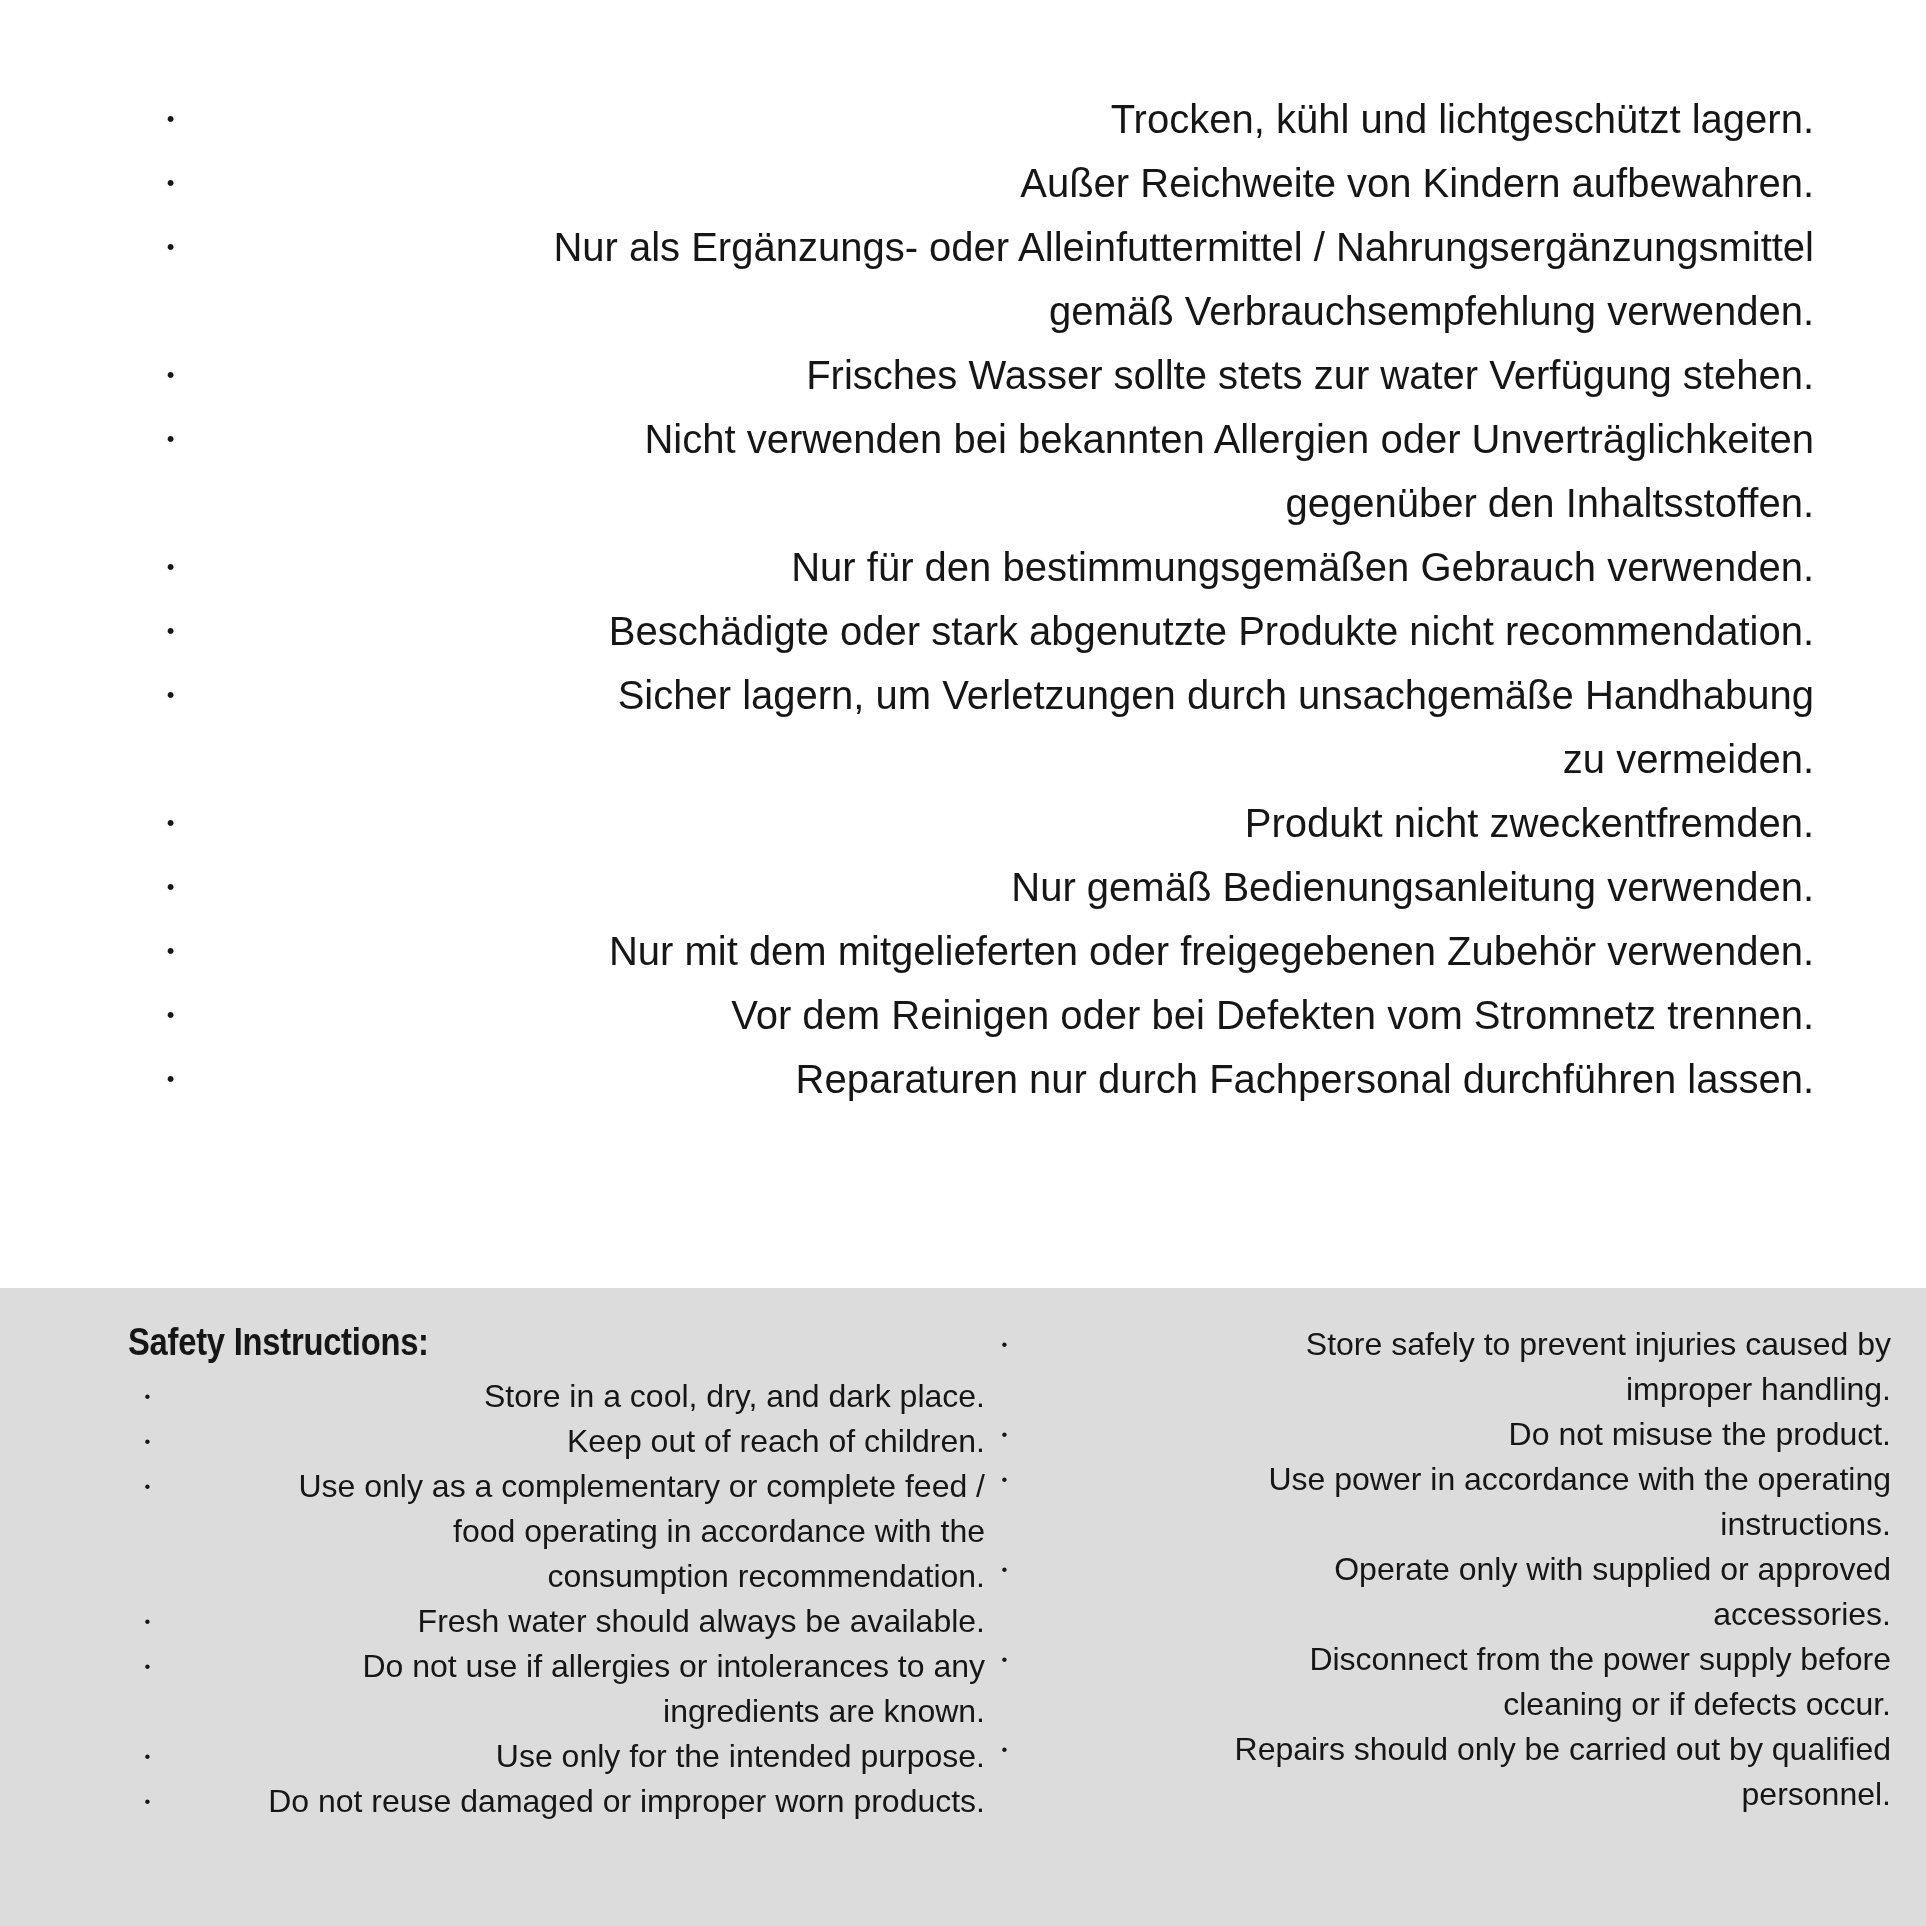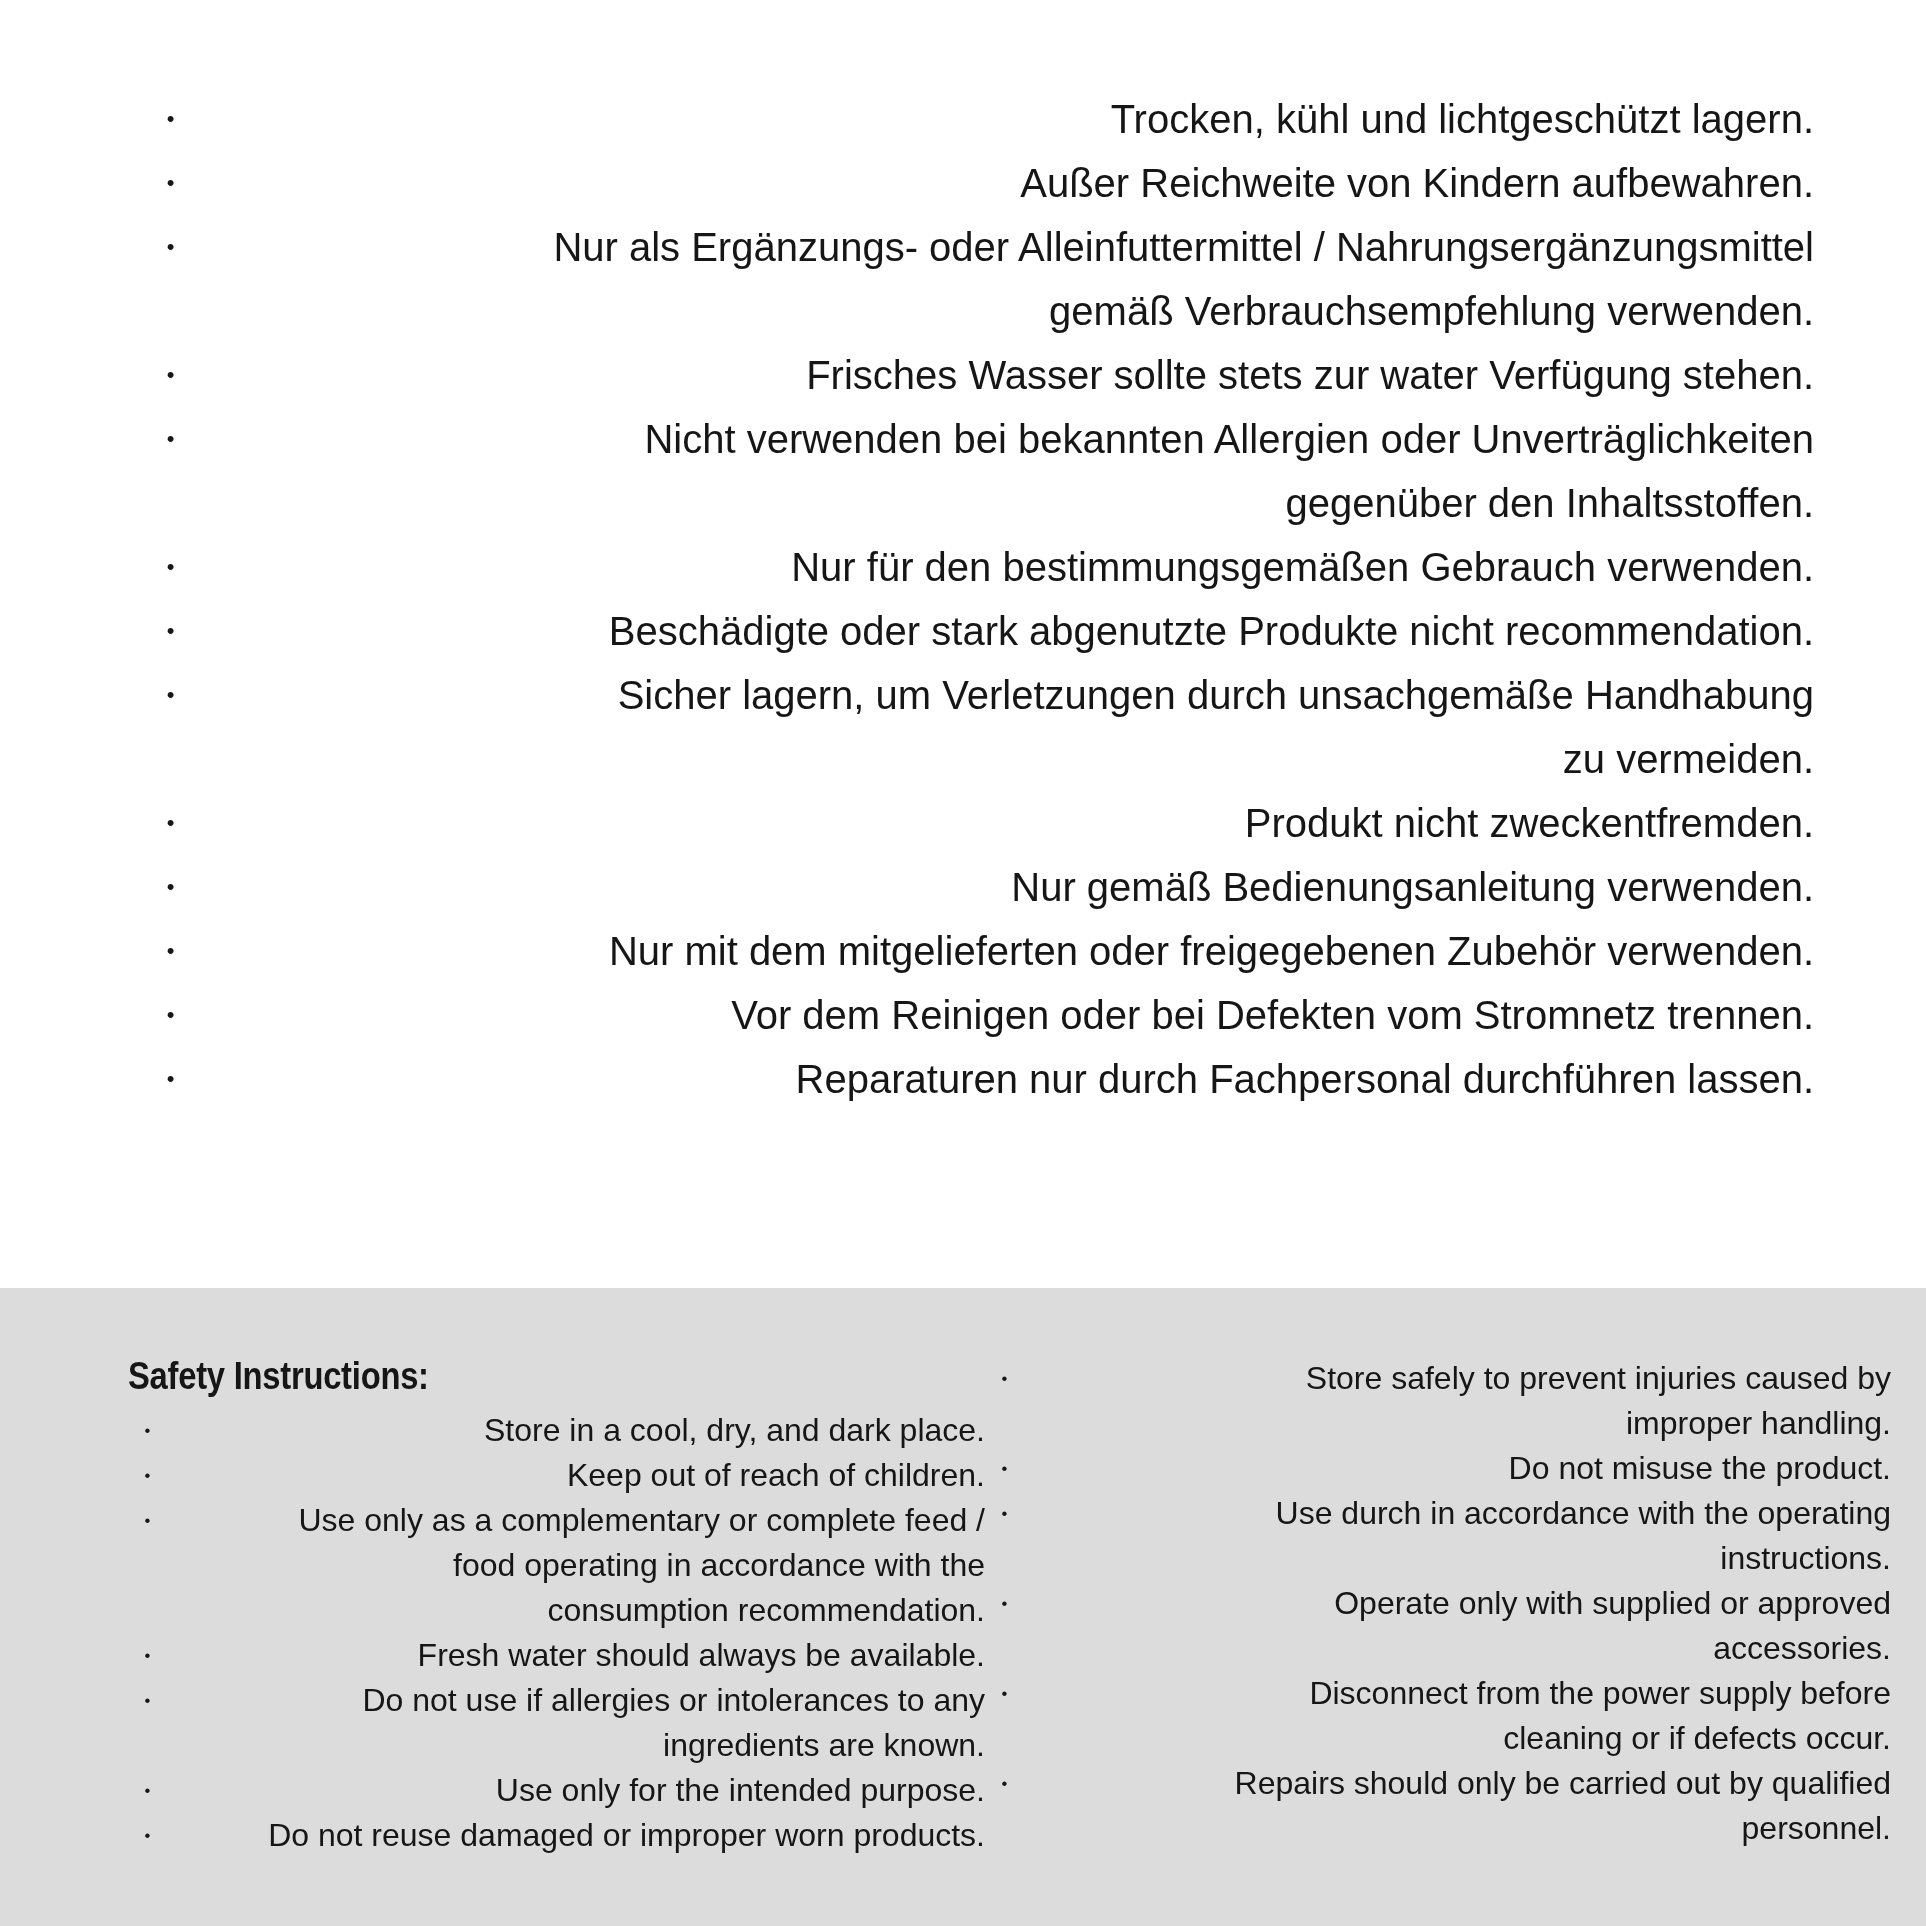--- a/index.html
+++ b/index.html
@@ -48,21 +48,21 @@
 
   
   .en-section {
     position: absolute;
     left: 0;
     top: 1288px;
     width: 1926px;
     height: 638px;
     background: #dcdcdc;
     box-sizing: border-box;
-    padding: 68px 35px 0 128px;
+    padding: 34px 35px 0 128px;
     display: flex;
   }
   .en-col-left { width: 857px; flex: 0 0 auto; }
   .en-col-right { flex: 1; }
   .en-title {
     margin: 0;
     font-size: 39px;
     line-height: 40px;
     font-weight: 700;
     letter-spacing: -0.3px;
@@ -194,21 +194,21 @@
           <span class="bullet">•</span>
           <span class="txt">Store safely to prevent injuries caused by
 improper handling.</span>
         </li>
           <li class="li">
           <span class="bullet">•</span>
           <span class="txt">Do not misuse the product.</span>
         </li>
           <li class="li">
           <span class="bullet">•</span>
-          <span class="txt">Use durch in accordance with the operating
+          <span class="txt">Use power in accordance with the operating
 instructions.</span>
         </li>
           <li class="li">
           <span class="bullet">•</span>
           <span class="txt">Operate only with supplied or approved
 accessories.</span>
         </li>
           <li class="li">
           <span class="bullet">•</span>
           <span class="txt">Disconnect from the power supply before

